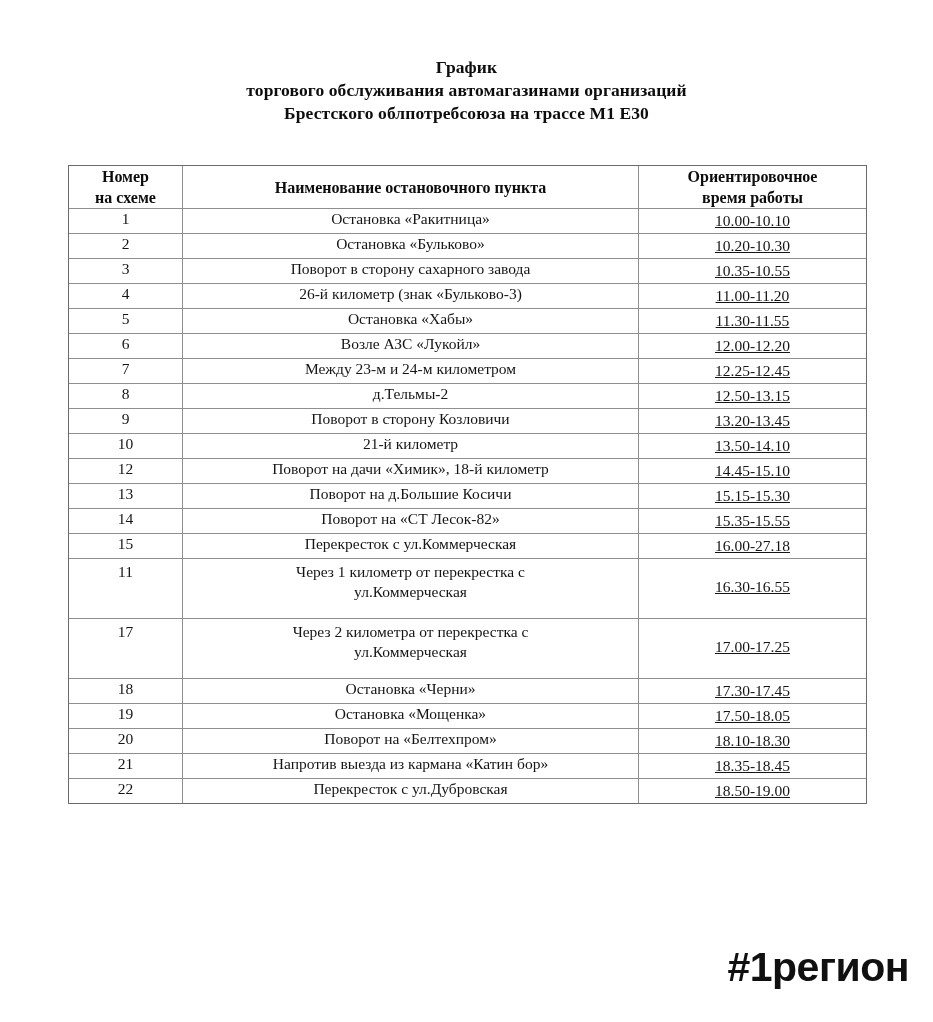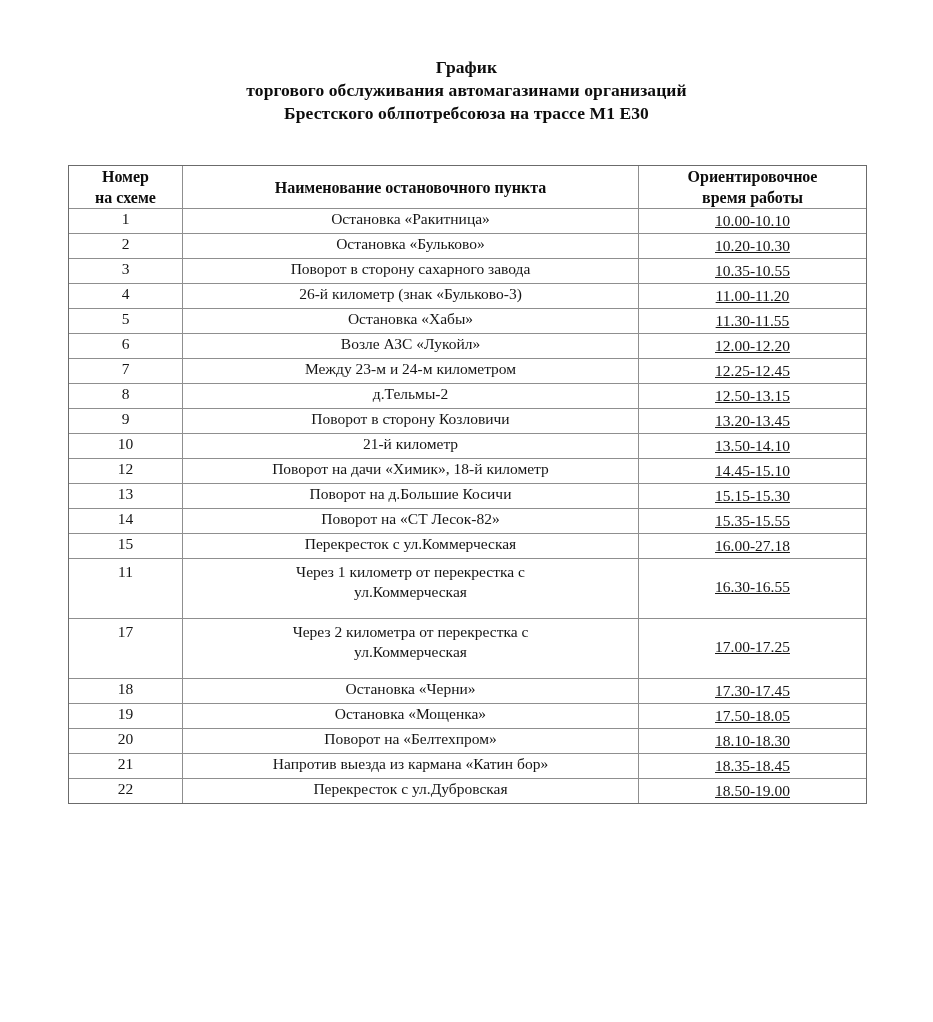--- a/index.html
+++ b/index.html
@@ -270,14 +270,15 @@
           </tr>
           <tr class="single">
             <td class="num">22</td>
             <td class="name"><span class="ln">Перекресток с ул.Дубровская</span></td>
             <td class="time">18.50-19.00</td>
           </tr>
         </tbody>
     </table>
   </div>
 
+  <div class="watermark">#1регион</div>
 
 </div>
 
 </body></html>

